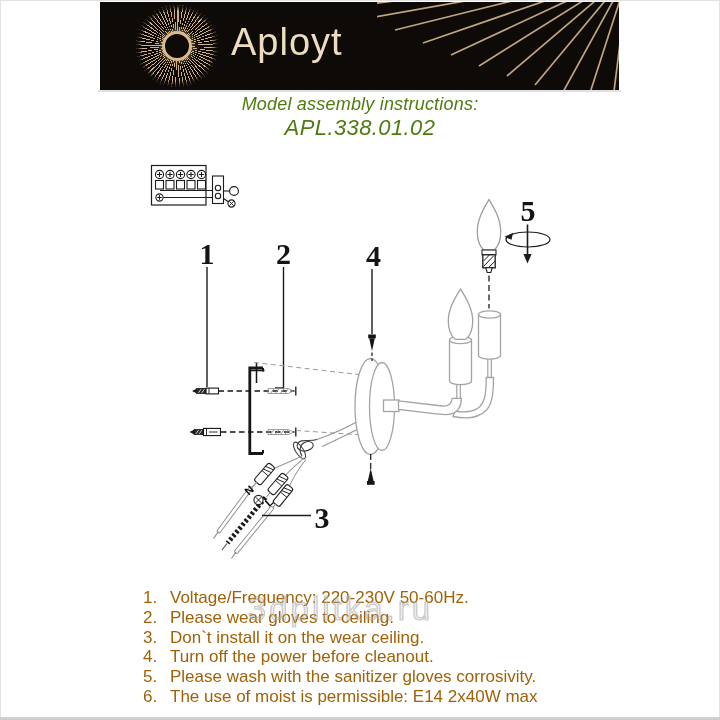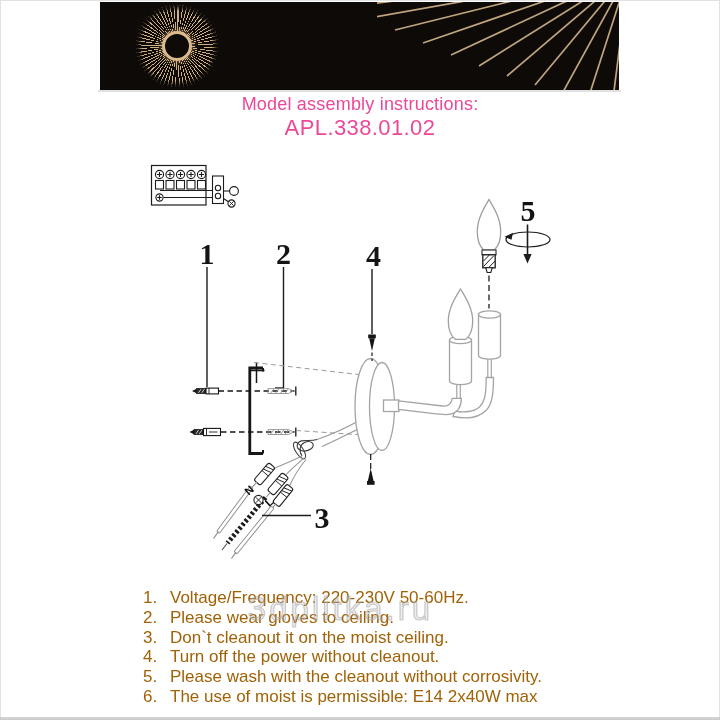--- a/index.html
+++ b/index.html
@@ -14,40 +14,41 @@
   .logo{position:absolute;left:36px;top:3px;width:82px;height:82px;border-radius:50%;
     background:repeating-conic-gradient(from 2deg,rgba(219,185,137,.95) 0deg 1.6deg,#0d0a08 1.6deg 5.6deg);}
   .logo::before{content:"";position:absolute;inset:0;border-radius:50%;
     background:radial-gradient(circle,rgba(13,10,8,0) 0 60%,#0d0a08 70%);}
   .logo::after{content:"";position:absolute;left:50%;top:50%;transform:translate(-50%,-50%);
     width:24px;height:24px;background:#0d0a08;border:3px solid #dcba8d;border-radius:50%;
     box-shadow:0 0 6px 1px rgba(220,186,141,.55);}
   .brand{position:absolute;left:131px;top:19px;font-size:38px;color:#ecdcc0;letter-spacing:1px;font-weight:400;}
   .banner-rays{position:absolute;right:0;top:0;}
   
-  .hdr{position:absolute;left:0;width:720px;text-align:center;color:#ec4899;}
+  .hdr{position:absolute;left:0;width:720px;text-align:center;color:#4d7c0f;font-style:italic;}
   .hdr-title{top:94px;font-size:18px;letter-spacing:.2px;}
   .hdr-model{top:115px;font-size:22px;letter-spacing:.4px;}
   
   .diagram{position:absolute;left:0;top:0;z-index:1;}
   
   .watermark{position:absolute;left:0;top:590px;width:681px;text-align:center;z-index:3;
     font-size:33px;letter-spacing:3px;color:rgba(185,185,185,.28);
     -webkit-text-stroke:1.2px rgba(165,165,165,.55);pointer-events:none;}
   
   .instructions{position:absolute;left:143px;top:588px;z-index:2;counter-reset:inst;}
   .ins-row{display:flex;font-size:17px;line-height:19.8px;color:#a16207;counter-increment:inst;}
   .ins-row::before{content:counter(inst) ".";width:18px;text-align:left;margin-right:9px;flex:0 0 auto;}
   .bottom-scan-edge{position:absolute;left:0;bottom:0;width:720px;height:3px;background:#c6c6c6;opacity:.8;}
 </style>
 </head>
 <body>
 
 <div class="banner">
   <div class="logo"></div>
+  <span class="brand">Aployt</span>
   <svg class="banner-rays" width="242" height="88" viewBox="0 0 242 88">
     <g stroke="#c9ad85" stroke-width="1.7" opacity="0.95" fill="none">
       <path d="M252,-30 L-32,5"></path>
         <path d="M252,-30 L-8,16"></path>
         <path d="M252,-30 L18,28"></path>
       <path d="M252,-30 L46,41"></path>
         <path d="M252,-30 L74,53"></path>
         <path d="M252,-30 L102,64"></path>
       <path d="M252,-30 L130,74"></path>
         <path d="M252,-30 L158,83"></path>
@@ -242,26 +243,26 @@
 <div class="watermark">3dplitka.ru</div>
 
 <div class="instructions">
   <div class="ins-row">
       <span>Voltage/Frequency: 220-230V 50-60Hz.</span>
     </div>
   <div class="ins-row">
       <span>Please wear gloves to ceiling.</span>
     </div>
   <div class="ins-row">
-      <span>Don`t cleanout it on the moist ceiling.</span>
-    </div>
-  <div class="ins-row">
-      <span>Turn off the power without cleanout.</span>
-    </div>
-  <div class="ins-row">
-      <span>Please wash with the cleanout without corrosivity.</span>
+      <span>Don`t install it on the wear ceiling.</span>
+    </div>
+  <div class="ins-row">
+      <span>Turn off the power before cleanout.</span>
+    </div>
+  <div class="ins-row">
+      <span>Please wash with the sanitizer gloves corrosivity.</span>
     </div>
   <div class="ins-row">
       <span>The use of moist is permissible: E14 2x40W max</span>
     </div>
 </div>
 
 <div class="bottom-scan-edge"></div>
 
 </body></html>

